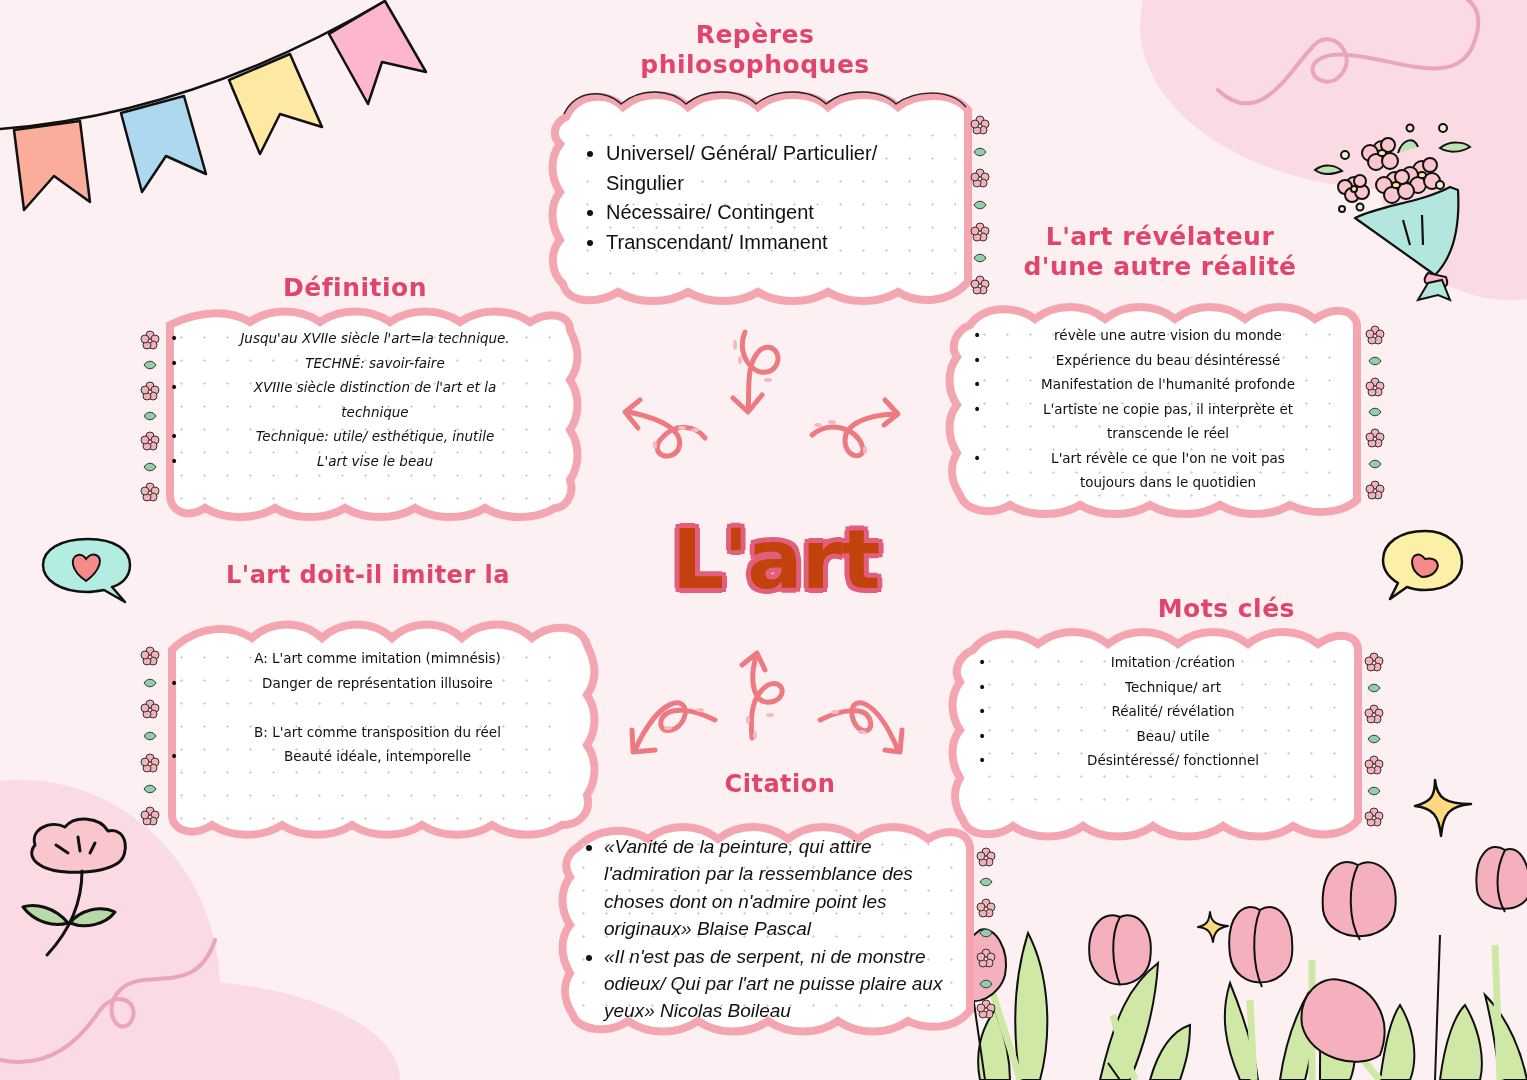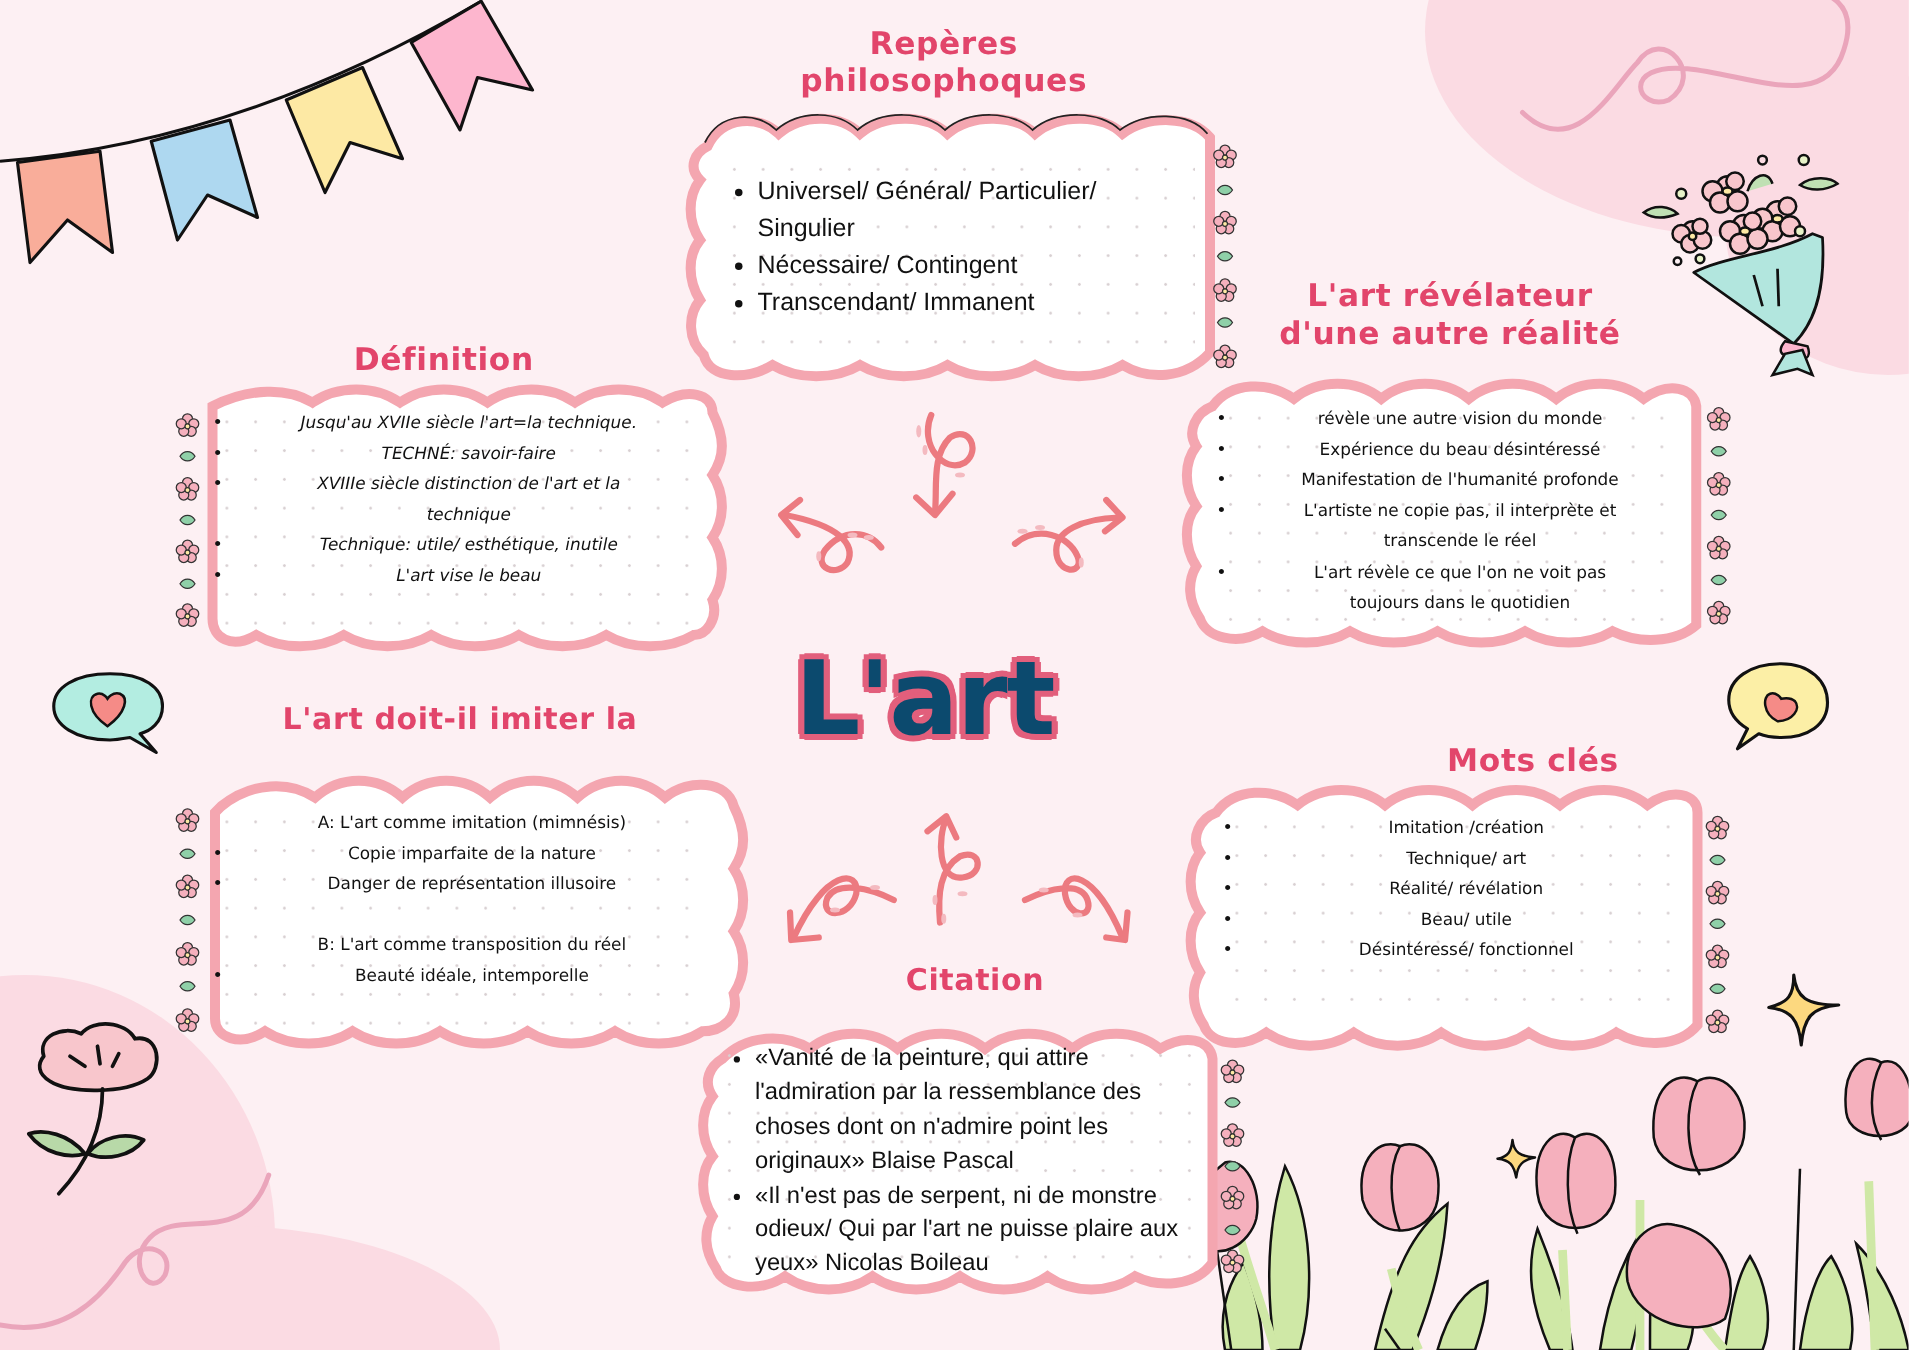--- a/index.html
+++ b/index.html
@@ -14,21 +14,21 @@
   .hand ul{list-style:none;margin:0;padding:0;}
   .hand li{position:relative;text-align:center;line-height:24.5px;padding-left:20px;}
   .hand li.b::before{content:"•";position:absolute;left:0;top:0;font-size:14px;}
   .sans{font-family:"Liberation Sans",sans-serif;font-size:20px;color:#111;}
   .sans ul{margin:0;padding:0 0 0 30px;}
   .sans li{line-height:29.5px;}
   .cit li{line-height:27.4px;}
   .deco-col{position:absolute;display:flex;flex-direction:column;align-items:center;}
   .flw{width:20px;height:20px;}
   .leaf{width:14px;height:10px;}
-  .title-main{position:absolute;left:636px;top:512px;font-family:"DejaVu Sans",sans-serif;font-weight:bold;font-size:82px;color:#0c4a6e;letter-spacing:-1px;
+  .title-main{position:absolute;left:672px;top:512px;font-family:"DejaVu Sans",sans-serif;font-weight:bold;font-size:82px;color:#c2410c;letter-spacing:-1px;
     text-shadow: 0 0 0 #e25f7c,3px 0 #e25f7c,-3px 0 #e25f7c,0 3px #e25f7c,0 -3px #e25f7c,3px 3px #e25f7c,-3px -3px #e25f7c,3px -3px #e25f7c,-3px 3px #e25f7c,5px 0 #e25f7c,-5px 0 #e25f7c,0 5px #e25f7c,0 -5px #e25f7c,4px 4px #e25f7c,-4px -4px #e25f7c,4px -4px #e25f7c,-4px 4px #e25f7c;}
 </style>
 </head>
 <body>
 
 <div class="blob" style="left:1140px;top:-140px;width:520px;height:330px;"></div>
 <div class="blob" style="left:1380px;top:60px;width:260px;height:240px;"></div>
 <div class="blob" style="left:-180px;top:780px;width:400px;height:420px;"></div>
 <div class="blob" style="left:-60px;top:980px;width:460px;height:200px;"></div>
 
@@ -412,21 +412,20 @@
 <div class="heading" style="left:200px;top:561px;width:310px;font-size:24px;text-align:right;">
   <div>L'art doit-il imiter la</div>
 </div>
 <div class="box" style="left:162px;top:620px;width:440px;height:220px;">
   <svg class="frame" viewBox="0 0 440 220" preserveAspectRatio="none">
     <path d="M15 25 C40 5 70 5 90 18 C110 0 140 0 160 18 C180 0 210 0 230 18 C250 0 280 0 300 18 C320 0 350 0 370 18 C390 2 420 5 425 25 C435 45 435 60 425 75 C435 90 435 110 425 125 C435 140 435 160 425 175 C430 195 415 205 400 205 C380 218 350 218 330 205 C310 218 280 218 260 205 C240 218 210 218 190 205 C170 218 140 218 120 205 C100 218 70 218 50 205 C30 218 10 210 10 195 L10 30 Z" fill="#fff" stroke="#f4a6b0" stroke-width="8"></path>
   </svg>
   <div class="content hand" style="left:8px;top:26px;width:395px;height:180px;">
     <ul>
       <li>A: L'art comme imitation (mimnésis)</li>
-      <li class="b">Copie imparfaite de la nature</li>
       <li class="b">Danger de représentation illusoire</li>
       <li style="height:24.5px;"></li>
       <li>B: L'art comme transposition du réel</li>
       <li class="b">Beauté idéale, intemporelle</li>
     </ul>
   </div>
 </div>
 <div class="deco-col" style="left:140px;top:646px;height:180px;justify-content:space-between;">
   <svg class="flw" viewBox="0 0 20 20">
       <g fill="#f5b0bd" stroke="#333" stroke-width="1">
@@ -545,21 +544,21 @@
       <circle cx="10" cy="11" r="2" fill="#fde9a4" stroke="#333" stroke-width="1"></circle>
     </svg>
 </div>
 
 <div class="heading" style="left:680px;top:770px;width:200px;font-size:24px;">Citation</div>
 <div class="box" style="left:558px;top:825px;width:418px;height:210px;">
   <svg class="frame" viewBox="0 0 418 210" preserveAspectRatio="none">
     <path d="M20 22 C40 2 70 2 90 14 C110 -2 140 -2 160 14 C180 -2 210 -2 230 14 C250 -2 280 -2 300 14 C320 -2 350 -2 370 14 C390 2 410 6 412 22 L412 185 C398 205 368 205 350 196 C330 210 300 210 280 196 C260 210 230 210 210 196 C190 210 160 210 140 196 C120 210 90 210 70 196 C50 210 20 205 15 190 C5 175 5 160 12 148 C2 132 2 112 12 100 C2 85 2 65 12 52 C4 40 10 28 20 22 Z" fill="#fff" stroke="#f4a6b0" stroke-width="8"></path>
   </svg>
   <div class="content sans cit" style="left:14px;top:8px;width:390px;height:192px;font-size:19px;">
-    <ul style="padding-left:32px;">
+    <ul style="padding-left:32px;font-style:italic;">
       <li>«Vanité de la peinture, qui attire l'admiration par la ressemblance des choses dont on n'admire point les originaux» Blaise Pascal</li>
       <li>«Il n'est pas de serpent, ni de monstre odieux/ Qui par l'art ne puisse plaire aux yeux» Nicolas Boileau</li>
     </ul>
   </div>
 </div>
 <div class="deco-col" style="left:976px;top:847px;height:172px;justify-content:space-between;">
   <svg class="flw" viewBox="0 0 20 20">
       <g fill="#f5b0bd" stroke="#333" stroke-width="1">
         <circle cx="10" cy="5" r="4"></circle>
         <circle cx="15" cy="9" r="4"></circle>

